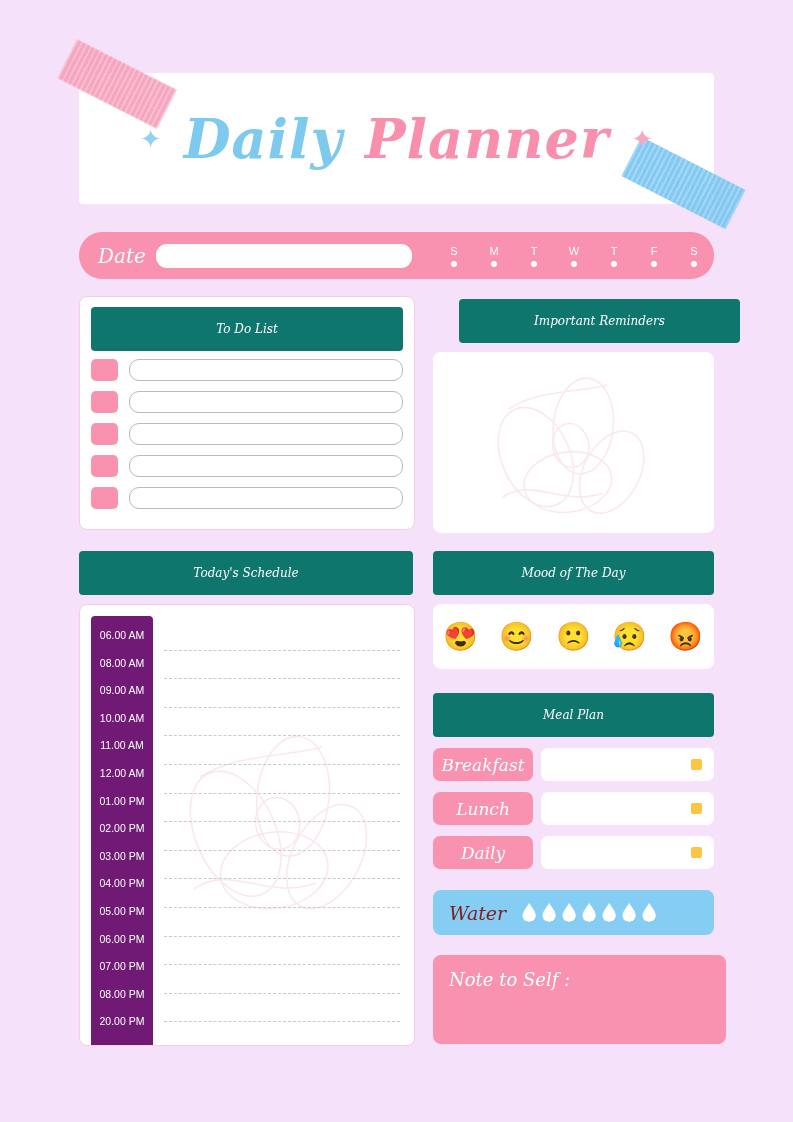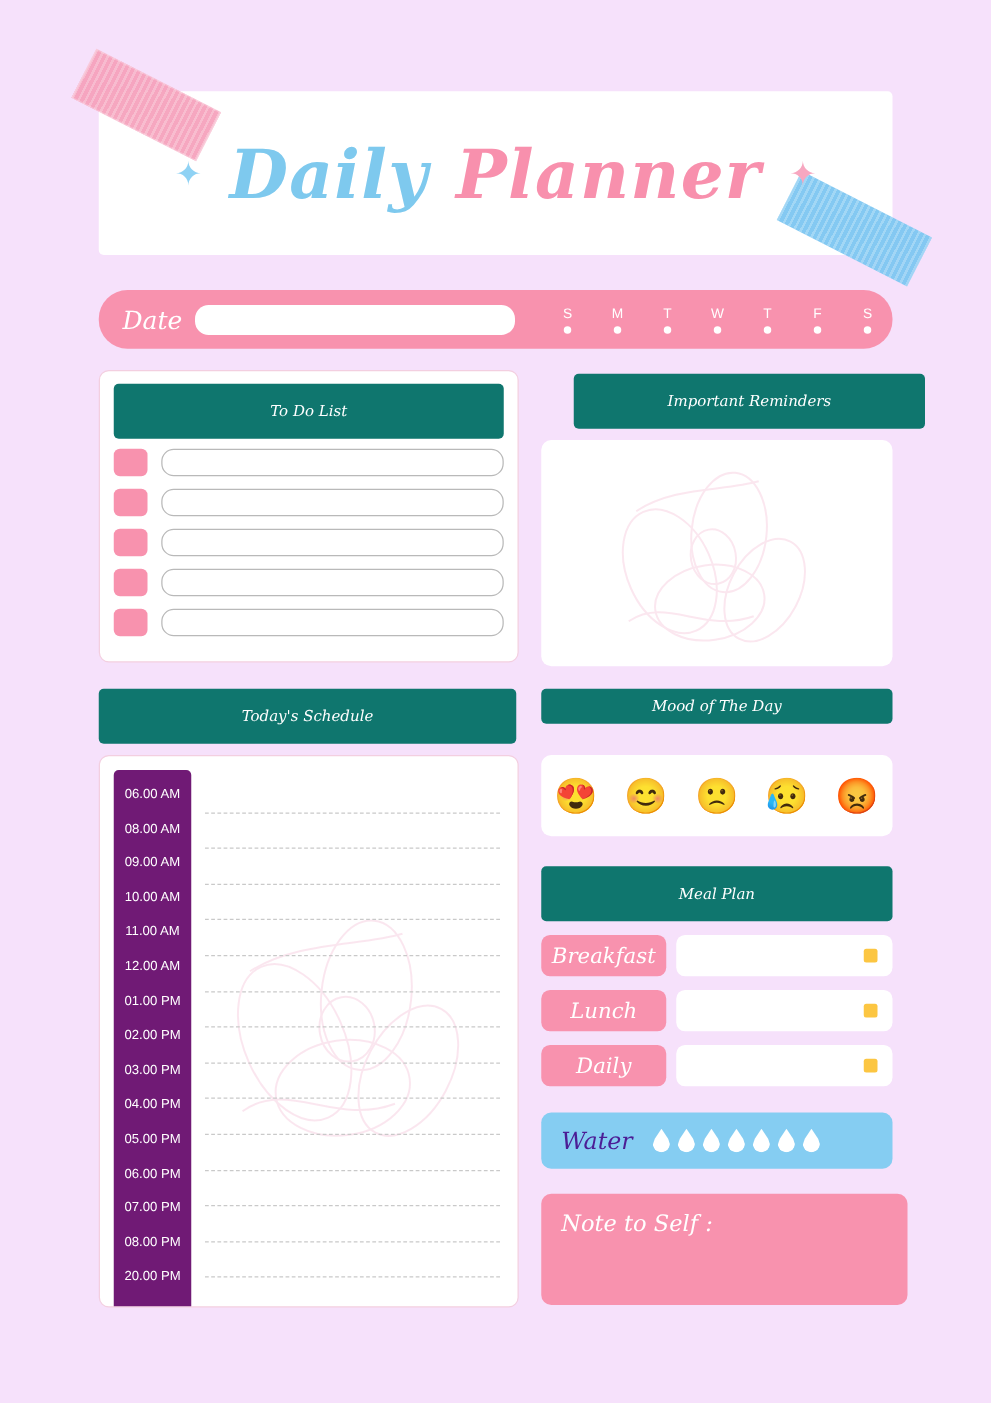--- a/index.html
+++ b/index.html
@@ -276,21 +276,21 @@
   .sched-line {
     height: 27.6px;
     border-bottom: 1px dashed #c9c9c9;
   }
 
   
   .mood-head {
     left: 433px;
     top: 551px;
     width: 281px;
-    height: 28px;
+    height: 44px;
     font-style: italic;
   }
   .mood-body {
     left: 433px;
     top: 604px;
     width: 281px;
     height: 65px;
     display: flex;
     align-items: center;
     justify-content: space-around;
@@ -351,21 +351,21 @@
     left: 433px;
     top: 890px;
     width: 281px;
     height: 45px;
     background: #85cdf2;
     border-radius: 8px;
     display: flex;
     align-items: center;
   }
   .water-label {
-    color: #4c1d95;
+    color: #7f1d1d;
     font-family: "DejaVu Serif", serif;
     font-style: italic;
     font-size: 19px;
     margin-left: 16px;
   }
   .drops {
     display: flex;
     align-items: center;
     gap: 6px;
     margin-left: 16px;

